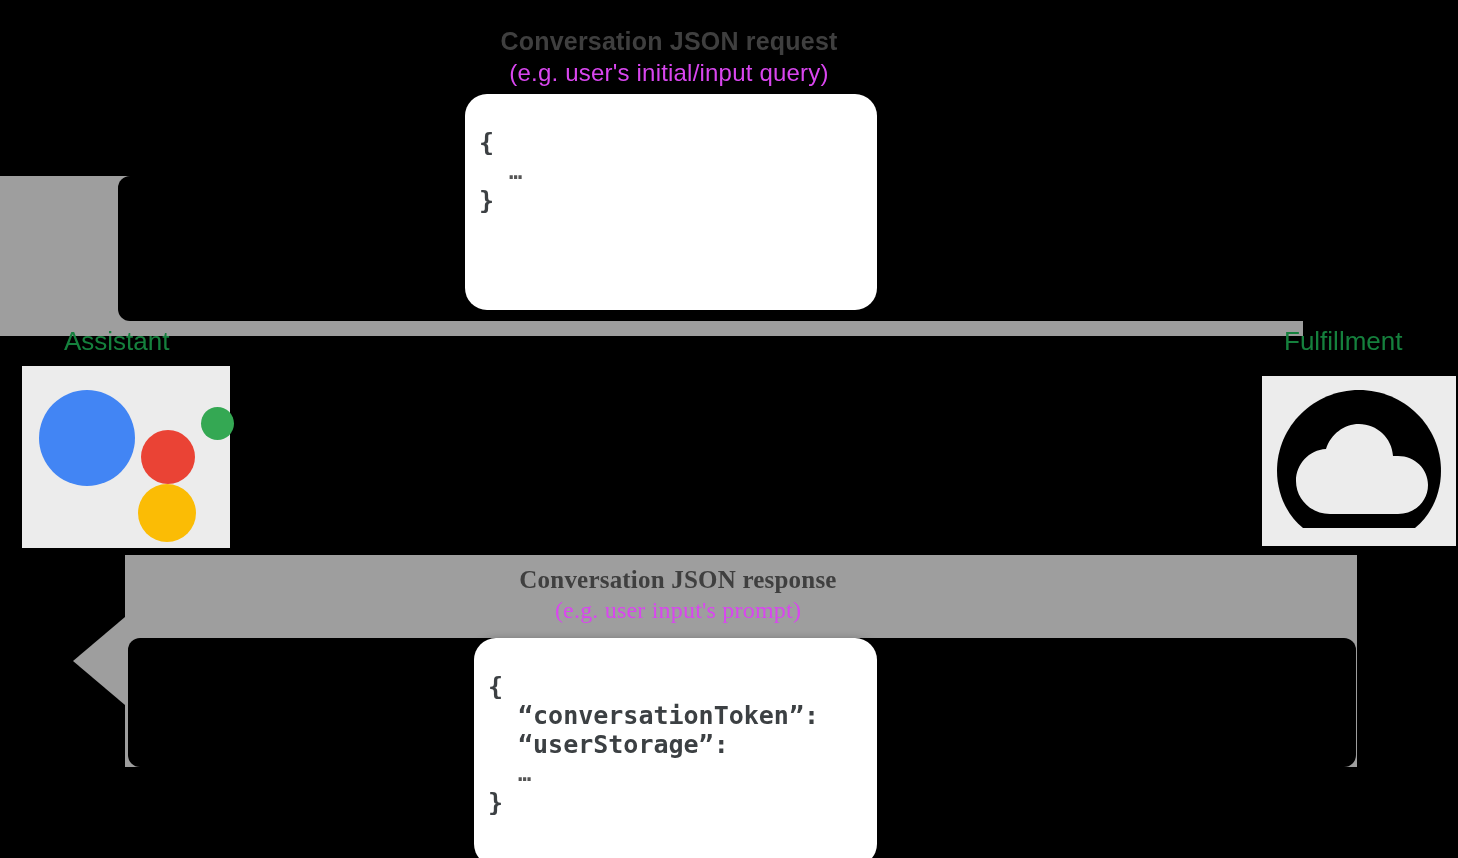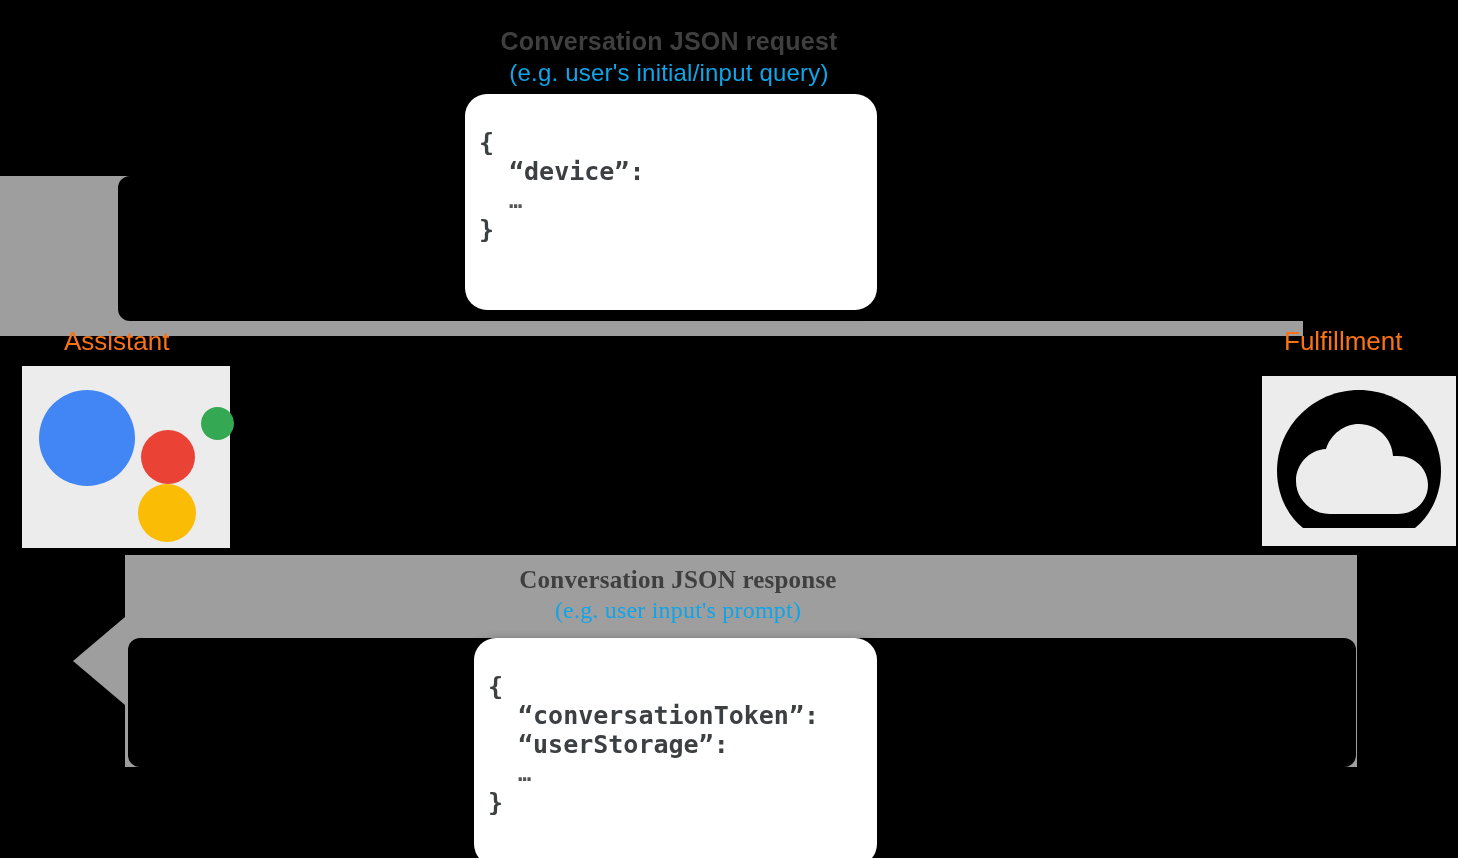--- a/index.html
+++ b/index.html
@@ -52,21 +52,21 @@
     font-weight:700;
     letter-spacing:.2px;
     white-space:nowrap;
     text-align:center;
     line-height:31px;
   }
   .caption .sub{
     display:block;
     font-weight:400;
     font-size:24px;
-    color:#0ea5e9;
+    color:#d946ef;
   }
 
   
   .json-card{
     position:absolute;
     background:#ffffff;
     border-radius:22px;
     box-shadow:0 2px 10px rgba(0,0,0,.35);
     font-family:"DejaVu Sans Mono","Liberation Mono",monospace;
     font-size:25px;
@@ -89,21 +89,21 @@
 
   
   .ga-blue{position:absolute;border-radius:50%;background:#4285f4;}
   .ga-red{position:absolute;border-radius:50%;background:#ea4335;}
   .ga-yellow{position:absolute;border-radius:50%;background:#fbbc05;}
   .ga-green{position:absolute;border-radius:50%;background:#34a853;}
 
   
   .endpoint-label{
     position:absolute;
-    color:#f97316;
+    color:#15803d;
     font-size:26px;
     font-weight:400;
     white-space:nowrap;
   }
 </style>
 </head>
 <body>
 
 <div id="stage">
 
@@ -116,21 +116,20 @@
     <div class="blackblock" style="left:118px; top:168px; width:1237px; height:145px;"></div>
   </div>
 
   <div class="caption" style="left:329px; top:18px; width:680px;">
     <span>Conversation JSON request</span>
     <span class="sub">(e.g. user's initial/input query)</span>
   </div>
 
   <div class="json-card" style="left:465px; top:86px; width:412px; height:216px;">
     <span class="ln">{</span>
-    <span class="ln ind">“device”:</span>
     <span class="ln dots">…</span>
     <span class="ln">}</span>
   </div>
 
   <div class="arrow-band">
 
     <div class="shaft" style="left:125px; top:547px; width:1232px; height:212px;"></div>
 
     <div class="head left" style="left:73px; top:609px;"></div>
 

